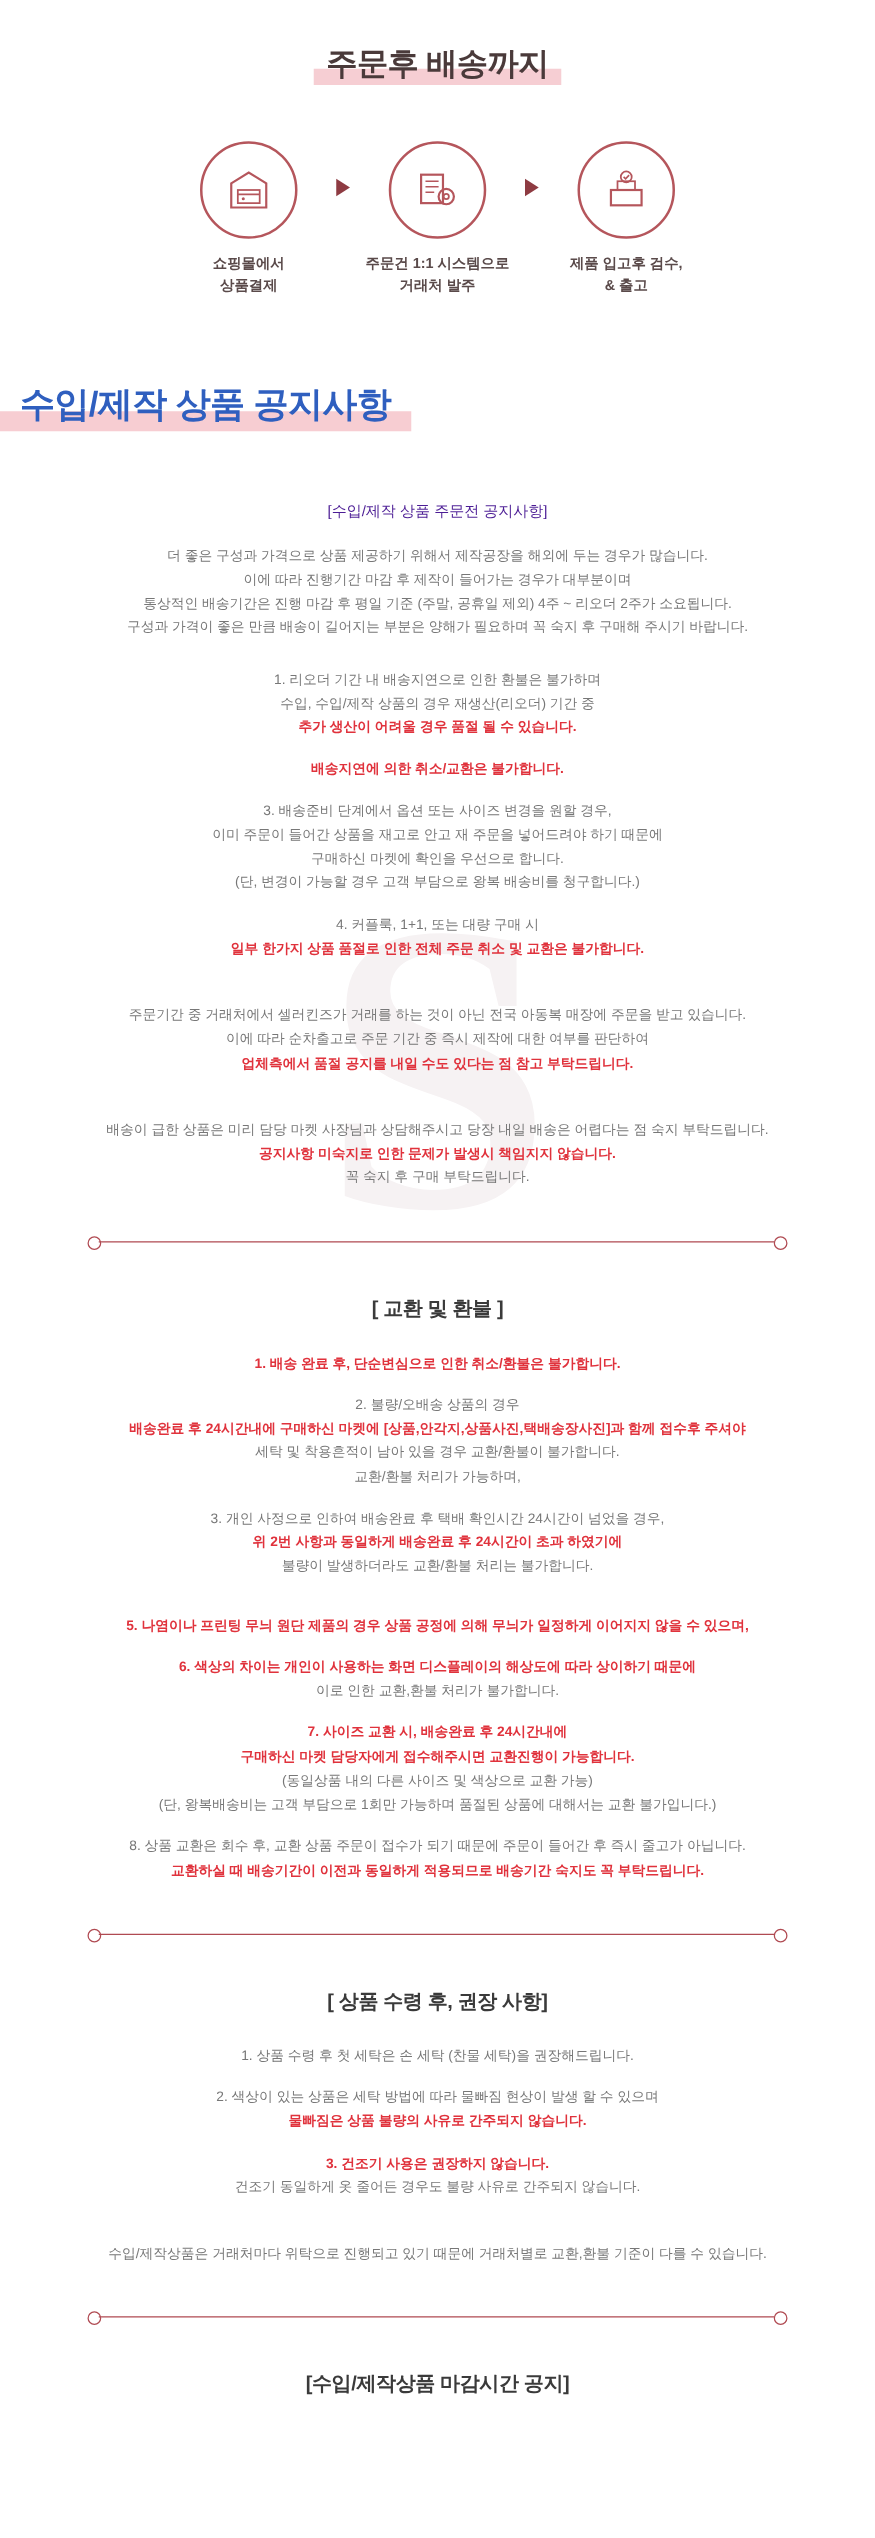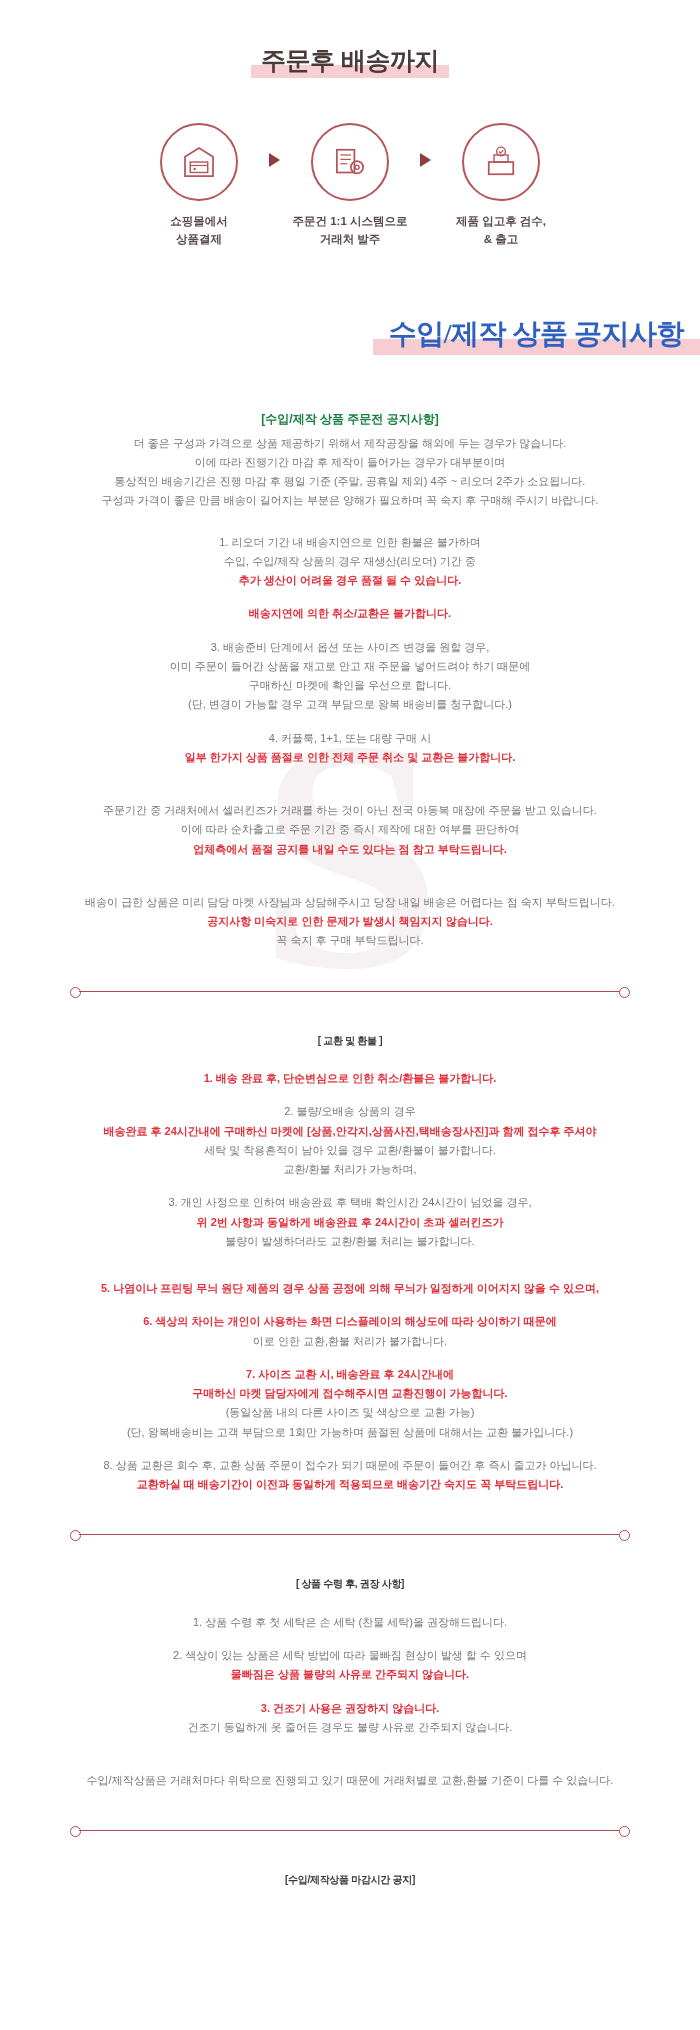--- a/index.html
+++ b/index.html
@@ -29,21 +29,21 @@
     font-weight:bold;
     line-height:1;
     z-index:0;
     user-select:none;
   }
   .content{position:relative;z-index:2;}
 
   
   .top-title-wrap{
     text-align:center;
-    padding-top:42px;
+    padding-top:32px;
   }
   .top-title{
     display:inline-block;
     position:relative;
     font-size:25px;
     font-weight:bold;
     color:#4a3a3a;
     letter-spacing:-0.5px;
     padding:2px 10px;
   }
@@ -86,23 +86,22 @@
   .arrow{
     margin-top:30px;
     width:0;height:0;
     border-left:11px solid #8e3b42;
     border-top:7px solid transparent;
     border-bottom:7px solid transparent;
   }
 
   
   .section-title-wrap{
-    text-align:right;
+    text-align:left;
     margin-top:62px;
-    font-family:Liberation Serif, serif;
   }
   .section-title{
     display:inline-block;
     position:relative;
     font-size:28px;
     font-weight:bold;
     color:#2f5fbf;
     letter-spacing:-0.5px;
     padding:4px 16px;
   }
@@ -121,23 +120,23 @@
     text-align:center;
     font-size:11px;
     line-height:1.75;
     color:#777;
     margin:0 auto;
     width:620px;
   }
   .block.t1{margin-top:52px;}
   .hdr{
     font-size:12px;
-    font-weight:bold;
-    color:#15803d;
-    margin-bottom:4px;
+    font-weight:normal;
+    color:#4c1d95;
+    margin-bottom:16px;
   }
   .gap{height:22px;}
   .gap-s{height:14px;}
   .gap-l{height:34px;}
   .red{color:#e0323c;font-weight:bold;}
 
   
   .divider{
     width:560px;
     margin:36px auto;
@@ -152,21 +151,21 @@
   .divider .dot{
     position:absolute;top:0;
     width:9px;height:9px;border-radius:50%;
     border:1px solid #b04a52;background:#fff;
   }
   .divider .dot.l{left:0;}
   .divider .dot.r{right:0;}
 
   .sub-head{
     text-align:center;
-    font-size:10px;
+    font-size:16px;
     font-weight:bold;
     color:#3a3a3a;
     margin-bottom:20px;
     letter-spacing:-0.3px;
   }
 </style>
 </head>
 <body>
 
 <div class="page">
@@ -298,21 +297,21 @@
       <div class="gap-s"></div>
       <div>
         <div>2. 불량/오배송 상품의 경우</div>
         <div class="red">배송완료 후 24시간내에 구매하신 마켓에 [상품,안각지,상품사진,택배송장사진]과 함께 접수후 주셔야</div>
         <div>세탁 및 착용흔적이 남아 있을 경우 교환/환불이 불가합니다.</div>
         <div>교환/환불 처리가 가능하며,</div>
       </div>
       <div class="gap-s"></div>
       <div>
         <div>3. 개인 사정으로 인하여 배송완료 후 택배 확인시간 24시간이 넘었을 경우,</div>
-        <div class="red">위 2번 사항과 동일하게 배송완료 후 24시간이 초과 셀러킨즈가</div>
+        <div class="red">위 2번 사항과 동일하게 배송완료 후 24시간이 초과 하였기에</div>
         <div>불량이 발생하더라도 교환/환불 처리는 불가합니다.</div>
       </div>
       <div class="gap-s"></div>
       <div class="gap-s"></div>
       <div>
         <div class="red">5. 나염이나 프린팅 무늬 원단 제품의 경우 상품 공정에 의해 무늬가 일정하게 이어지지 않을 수 있으며,</div>
       </div>
       <div class="gap-s"></div>
       <div>
         <div class="red">6. 색상의 차이는 개인이 사용하는 화면 디스플레이의 해상도에 따라 상이하기 때문에</div>

